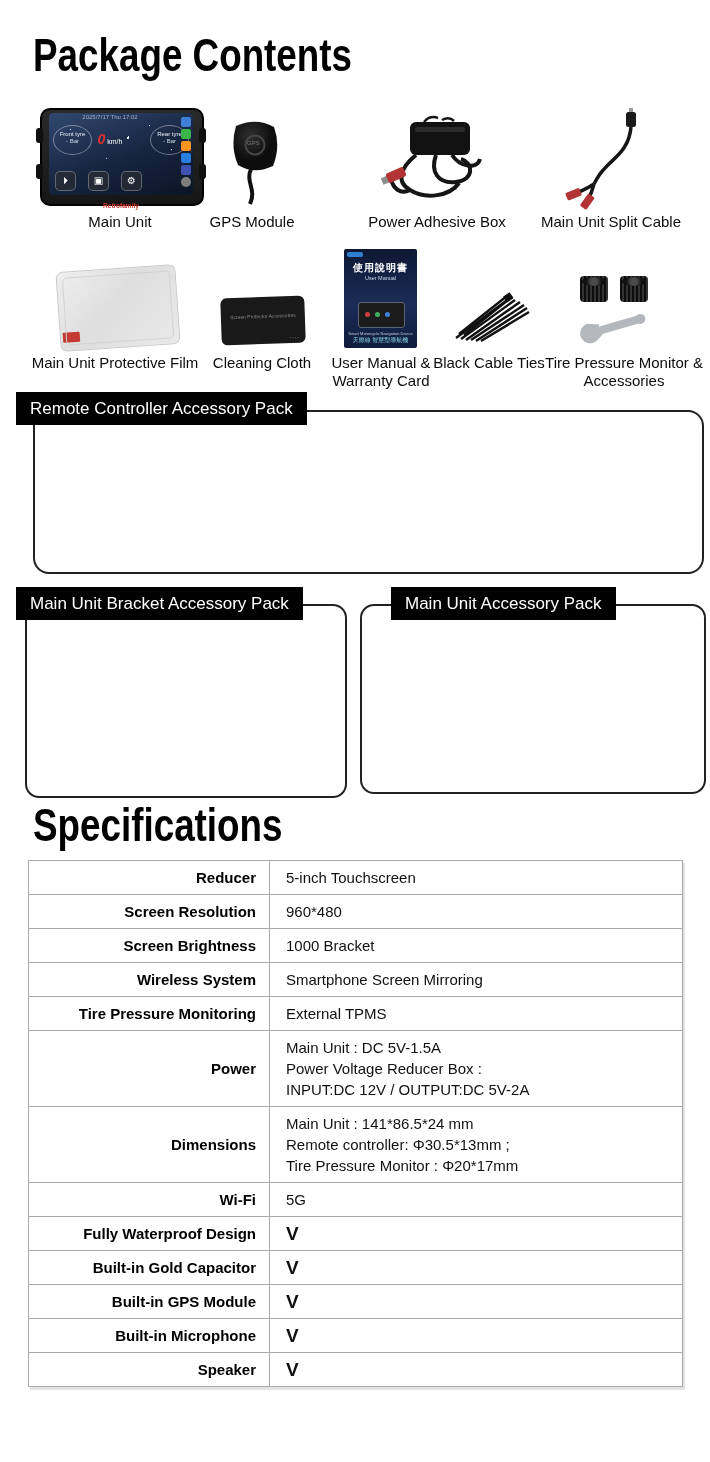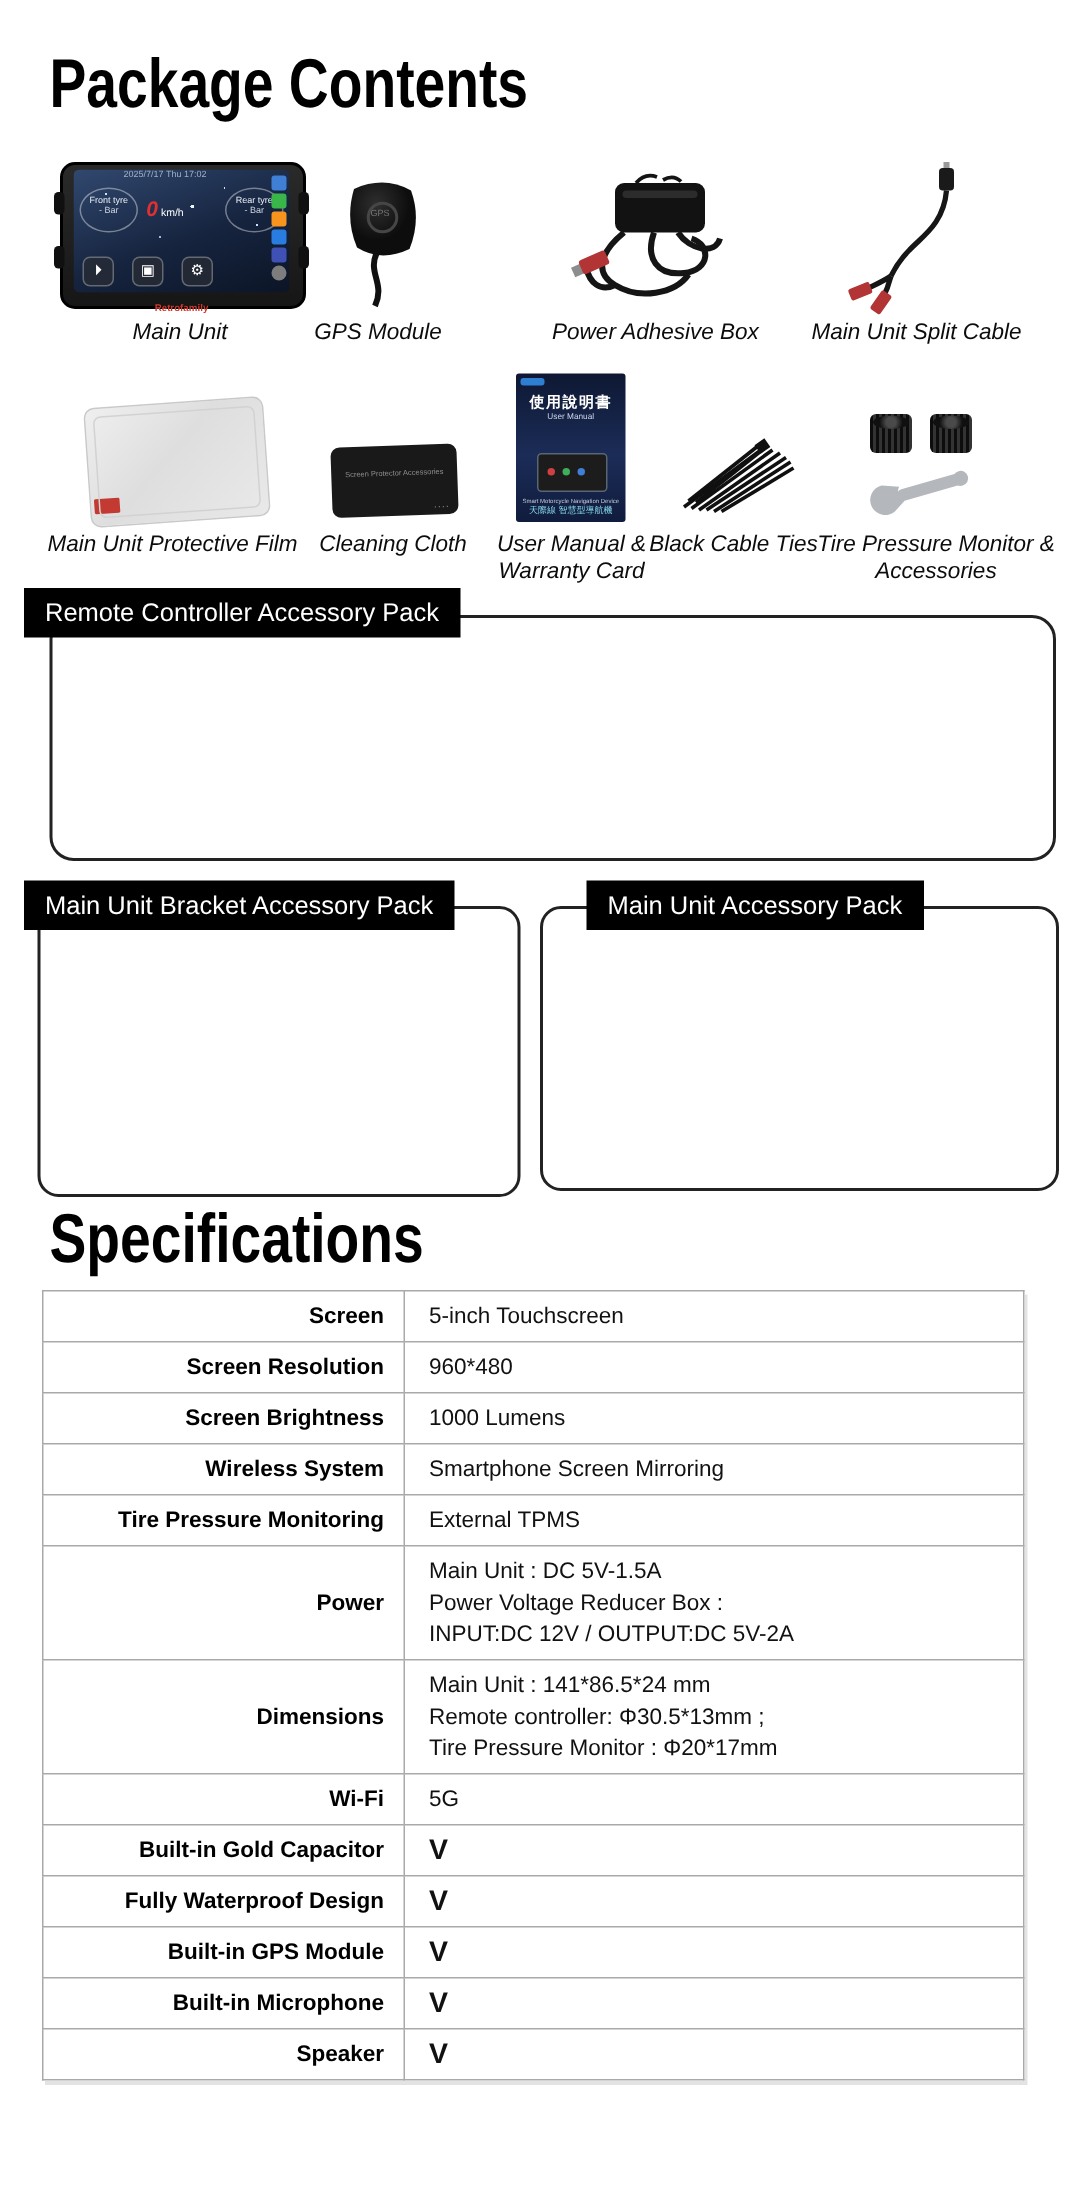--- a/index.html
+++ b/index.html
@@ -1,21 +1,21 @@
 <!DOCTYPE html>
 <html><head>
 <meta charset="utf-8">
 <style>
   html,body{margin:0;padding:0;background:#fff;}
   #page{position:relative;width:710px;height:1462px;background:#fff;overflow:hidden;
         font-family:"Liberation Sans","DejaVu Sans",sans-serif;color:#111;}
   .abs{position:absolute;}
   .big-title{font-size:46px;font-weight:bold;color:#000;white-space:nowrap;
              transform:scaleX(0.80);transform-origin:0 50%;letter-spacing:0;}
-  .cap{position:absolute;font-size:15px;line-height:18px;text-align:center;color:#0c0c0c;white-space:pre-line;font-style:italic;}
+  .cap{position:absolute;font-size:15px;line-height:18px;text-align:center;color:#0c0c0c;white-space:pre-line;}
   .cap.left{text-align:left;}
   .pack-title{position:absolute;background:#000;color:#fff;font-size:17px;line-height:33px;height:33px;
               padding:0 14px;white-space:nowrap;z-index:6;}
   .pack-box{position:absolute;border:2px solid #222;border-radius:16px;background:#fff;z-index:1;}
 
   
   .main-unit{left:38px;top:106px;width:166px;height:102px;}
   .mu-body{position:absolute;left:2px;top:2px;width:160px;height:94px;background:linear-gradient(#2a2a2a,#161616);
            border:2px solid #000;border-radius:10px;}
   .mu-tab{position:absolute;width:7px;height:15px;background:#101010;border-radius:3px;}
@@ -391,30 +391,30 @@
     </svg>
   </div>
   <div class="cap" style="left:533px;top:745px;width:120px;">Screwdriver</div>
 
   <div class="abs big-title" style="left:33px;top:798px;">Specifications</div>
 
   <div class="abs tbl-wrap" style="left:28px;top:860px;">
     <table class="specs">
       <tbody>
         <tr>
-            <th>Screen</th>
+            <th>Reducer</th>
             <td>5-inch Touchscreen</td>
           </tr>
         <tr>
             <th>Screen Resolution</th>
             <td>960*480</td>
           </tr>
         <tr>
             <th>Screen Brightness</th>
-            <td>1000 Lumens</td>
+            <td>1000 Bracket</td>
           </tr>
         <tr>
             <th>Wireless System</th>
             <td>Smartphone Screen Mirroring</td>
           </tr>
         <tr>
             <th>Tire Pressure Monitoring</th>
             <td>External TPMS</td>
           </tr>
         <tr>
@@ -427,28 +427,28 @@
             <th>Dimensions</th>
             <td>Main Unit : 141*86.5*24 mm
 Remote controller: Φ30.5*13mm ;
 Tire Pressure Monitor : Φ20*17mm</td>
           </tr>
         <tr>
             <th>Wi-Fi</th>
             <td>5G</td>
           </tr>
         <tr>
+            <th>Fully Waterproof Design</th>
+            <td class="vmark">V</td>
+          </tr>
+        <tr>
             <th>Built-in Gold Capacitor</th>
             <td class="vmark">V</td>
           </tr>
         <tr>
-            <th>Fully Waterproof Design</th>
-            <td class="vmark">V</td>
-          </tr>
-        <tr>
             <th>Built-in GPS Module</th>
             <td class="vmark">V</td>
           </tr>
         <tr>
             <th>Built-in Microphone</th>
             <td class="vmark">V</td>
           </tr>
         <tr>
             <th>Speaker</th>
             <td class="vmark">V</td>

